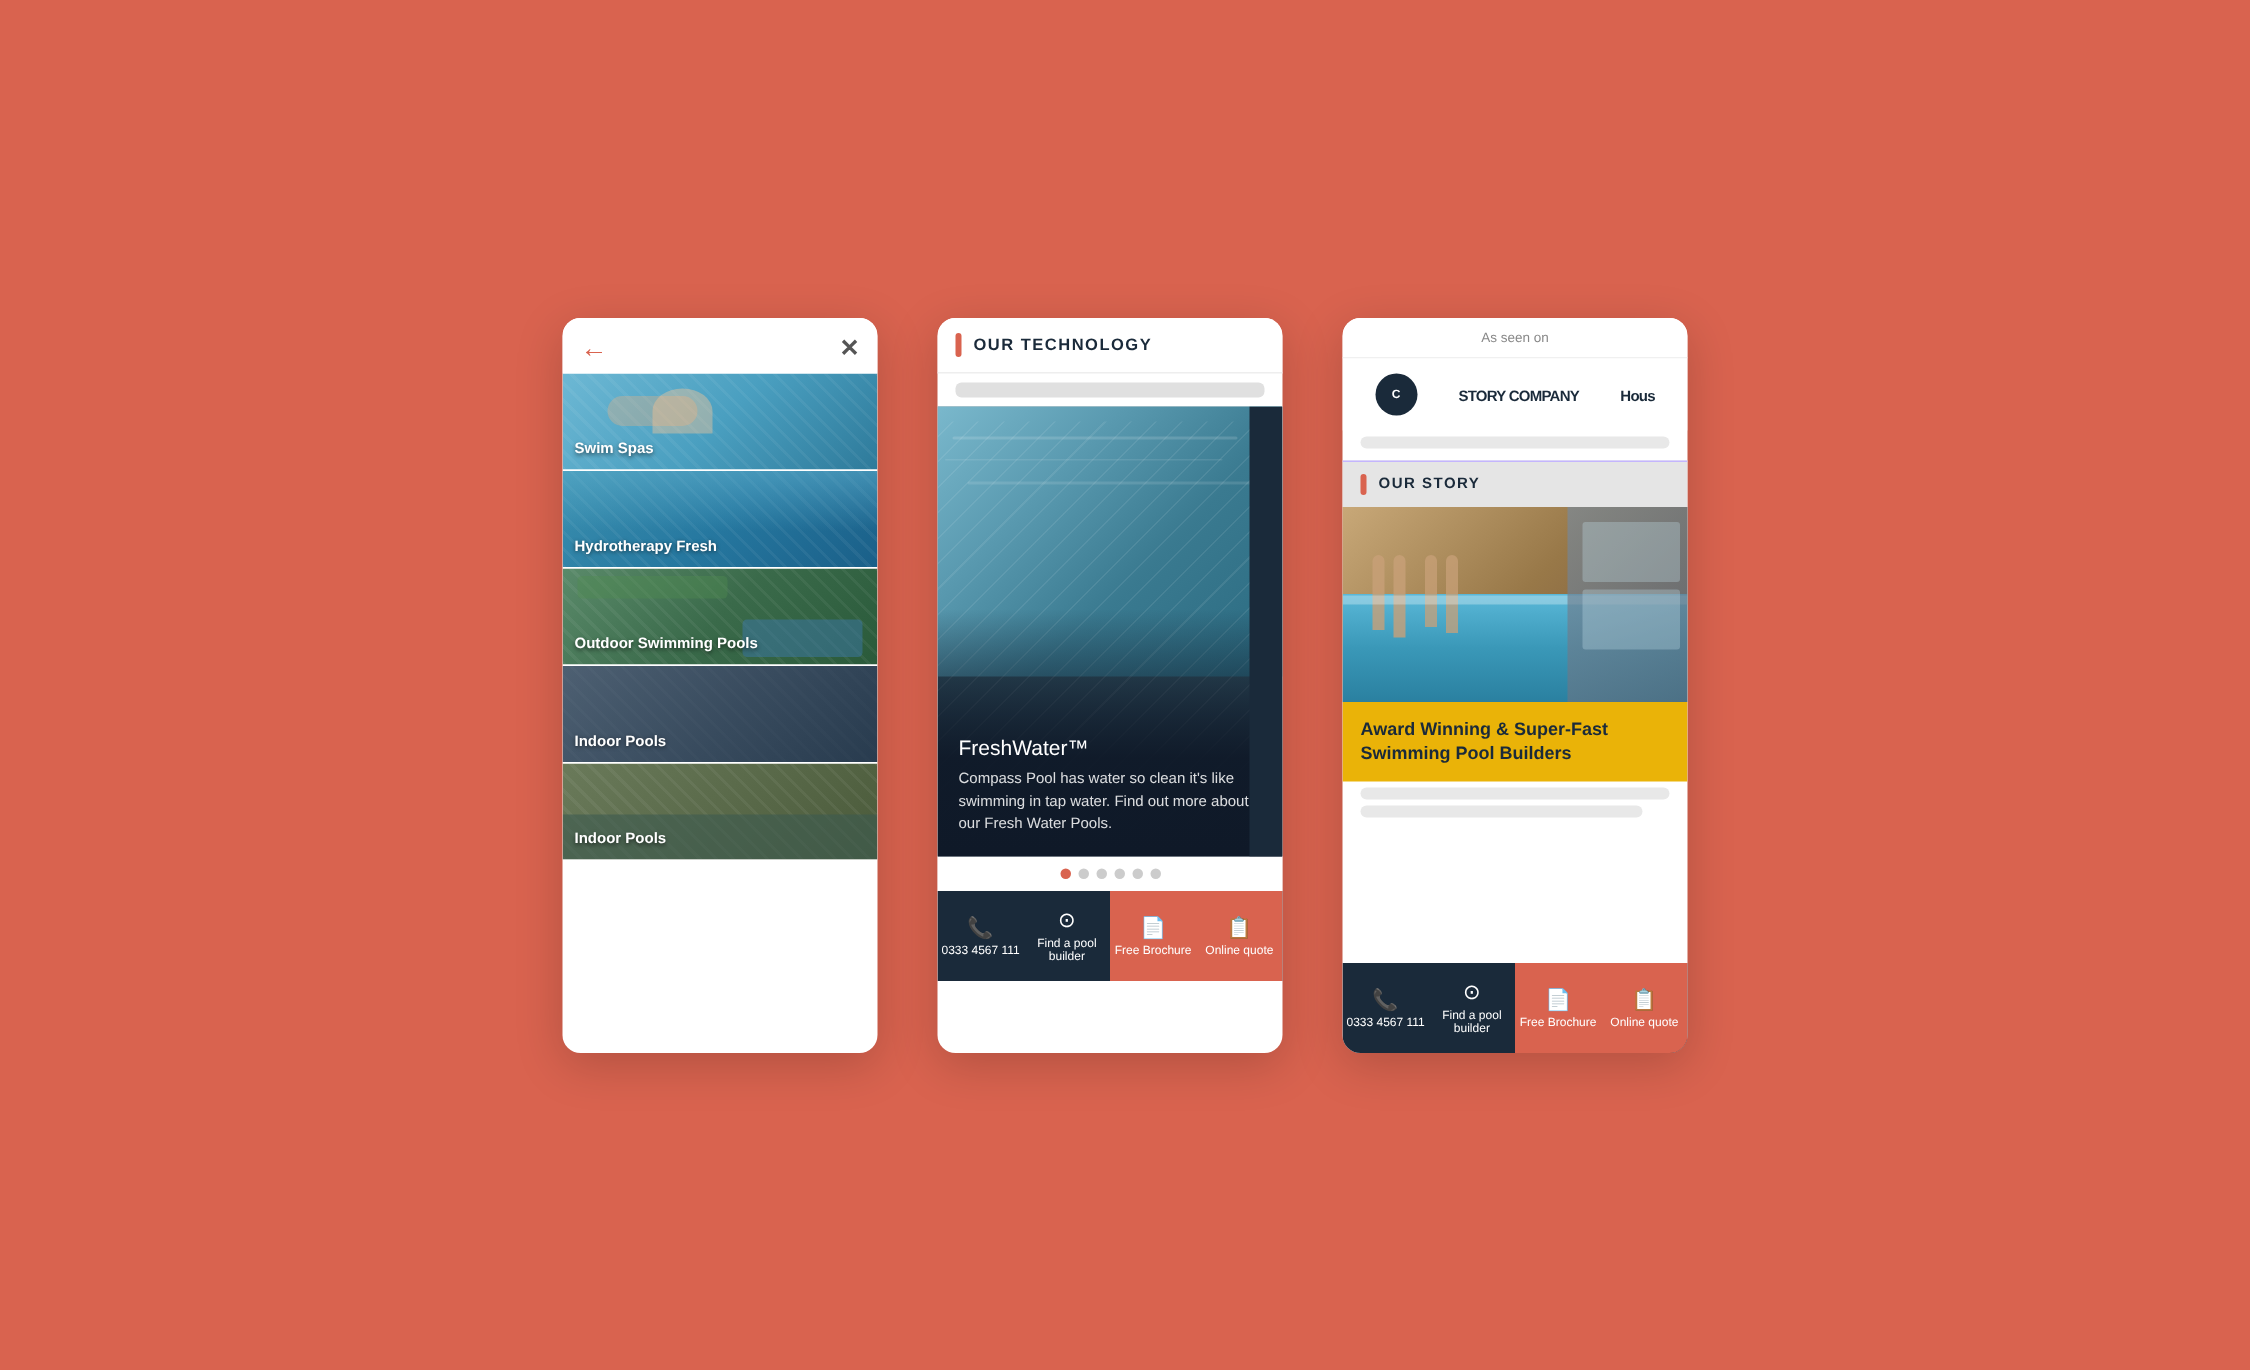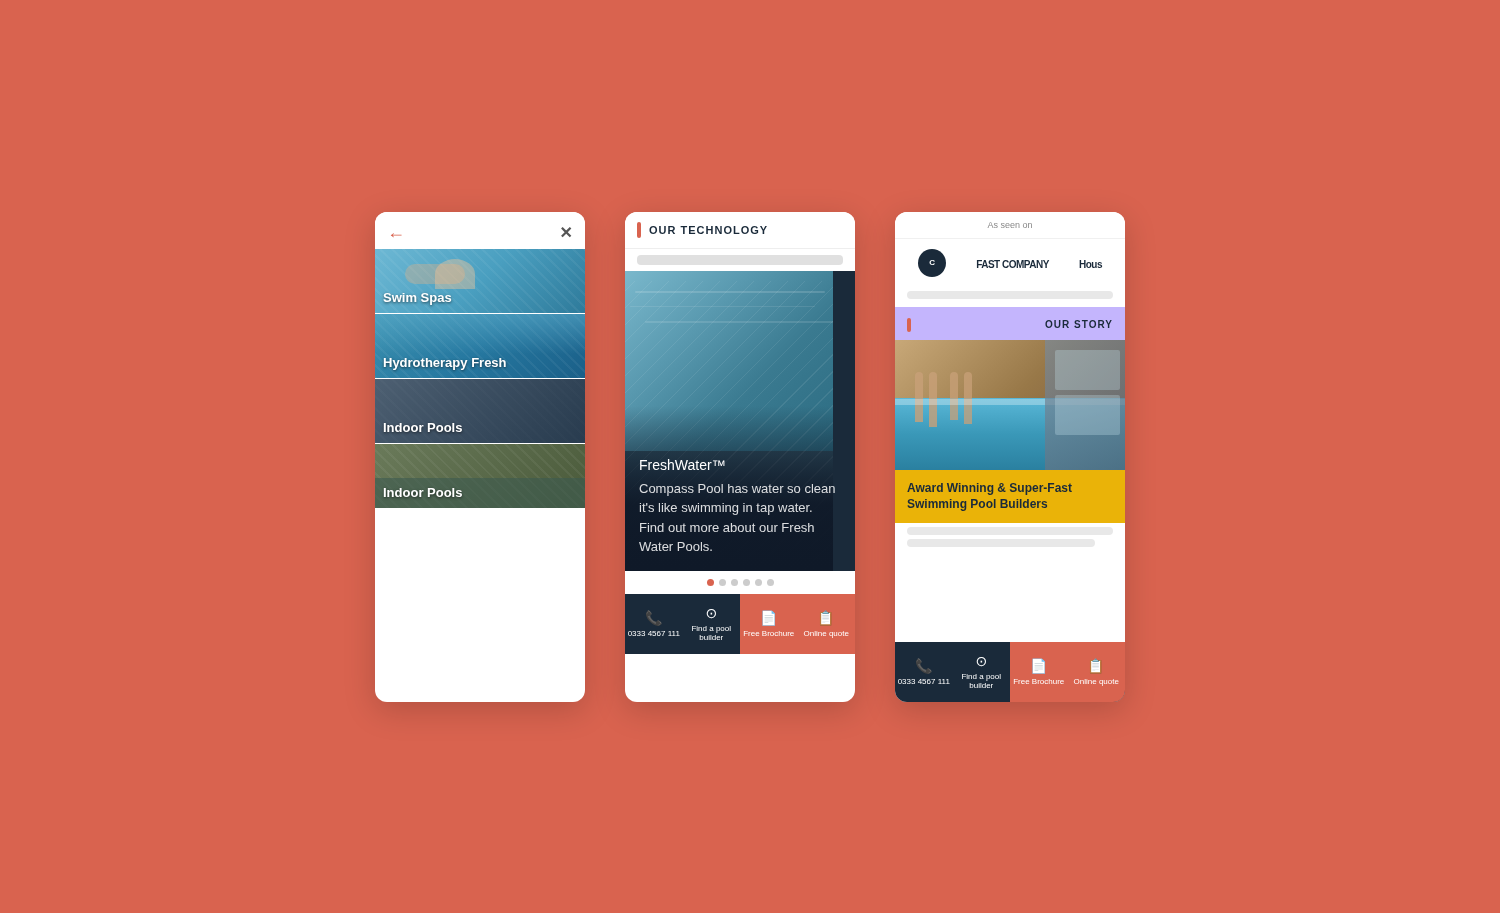--- a/index.html
+++ b/index.html
@@ -55,21 +55,21 @@
       position: relative;
       height: 65px;
       overflow: hidden;
       border-bottom: 1px solid rgba(255,255,255,0.2);
     }
     .menu-item-label {
       position: absolute;
       bottom: 8px;
       left: 8px;
       color: #fff;
-      font-size: 13px;
+      font-size: 10px;
       font-weight: 600;
       text-shadow: 0 1px 3px rgba(0,0,0,0.6);
       text-align: right;
     }
 
     
     .bg-swim-spas { background: linear-gradient(135deg, #6db8d4 0%, #4a9fc0 50%, #2e7a9a 100%); }
     .bg-hydro { background: linear-gradient(135deg, #3a8faf 0%, #2678a0 50%, #1a5f88 100%); }
     .bg-outdoor { background: linear-gradient(135deg, #5a8a6a 0%, #3a6a4a 50%, #2a5a3a 100%); }
     .bg-indoor { background: linear-gradient(135deg, #4a5a6a 0%, #3a4a5a 50%, #2a3a4a 100%); }
@@ -162,21 +162,21 @@
       padding: 14px;
       color: #fff;
     }
     .hero-area .card-title {
       font-size: 14px;
       font-weight: 400;
       margin-bottom: 6px;
       color: #fff;
     }
     .hero-area .card-desc {
-      font-size: 13px;
+      font-size: 10px;
       line-height: 1.5;
       color: rgba(255,255,255,0.85);
     }
     .hero-area .dark-panel {
       position: absolute;
       right: 0; top: 0; bottom: 0;
       width: 22px;
       background: #1a2a3a;
     }
     .dot-row {
@@ -256,23 +256,22 @@
     .logo-circle span {
       color: #fff;
       font-size: 8px;
       font-weight: bold;
     }
     .phone-story .our-story-header {
       display: flex;
       align-items: center;
       gap: 8px;
       padding: 8px 12px;
-      background: #c4b5fd;
-      border-top: 3px solid #c4b5fd;
-      justify-content: space-between;
+      background: #e5e5e5;
+      border-top: 1px solid #c4b5fd;
     }
     .our-story-header .red-bar {
       width: 4px;
       height: 14px;
       background: #d9634f;
       border-radius: 2px;
     }
     .our-story-header .title {
       font-size: 10px;
       font-weight: 700;
@@ -333,20 +332,27 @@
       <span class="menu-item-label">Swim Spas</span>
     </div>
 
     <div class="menu-item">
       <div class="pool-water bg-hydro">
         <div style="position:absolute;top:0;left:0;right:0;height:40px;background:linear-gradient(180deg,rgba(100,180,210,0.5) 0%,transparent 100%);"></div>
       </div>
       <span class="menu-item-label">Hydrotherapy Fresh</span>
     </div>
 
+    <div class="menu-item">
+      <div class="pool-water bg-outdoor">
+        <div style="position:absolute;top:5px;left:10px;width:100px;height:15px;background:rgba(80,140,80,0.4);border-radius:3px;"></div>
+        <div style="position:absolute;bottom:5px;right:10px;width:80px;height:25px;background:rgba(60,120,170,0.5);border-radius:3px;"></div>
+      </div>
+      <span class="menu-item-label">Outdoor Swimming Pools</span>
+    </div>
 
     <div class="menu-item">
       <div class="pool-water bg-indoor">
         <div style="position:absolute;top:0;left:0;right:0;bottom:0;background:linear-gradient(135deg,rgba(80,100,120,0.6) 0%,rgba(40,60,80,0.8) 100%);"></div>
       </div>
       <span class="menu-item-label">Indoor Pools</span>
     </div>
 
 
     <div class="menu-item">
@@ -410,21 +416,21 @@
   </div>
 
   <div class="phone phone-story" style="position:relative;padding-bottom:68px;">
     <div class="top-strip">As seen on</div>
 
     <div class="logos-row">
       <div class="logo-circle">
         <span>C</span>
       </div>
       <div>
-        <span class="logo-brand">FAST COMPANY</span>
+        <span class="logo-brand">STORY COMPANY</span>
       </div>
       <div>
         <span class="logo-brand">Hous</span>
       </div>
     </div>
 
     <div style="background:#e8e8e8;height:8px;margin:4px 12px 8px;border-radius:4px;"></div>
 
     <div class="our-story-header">
       <div class="red-bar"></div>

